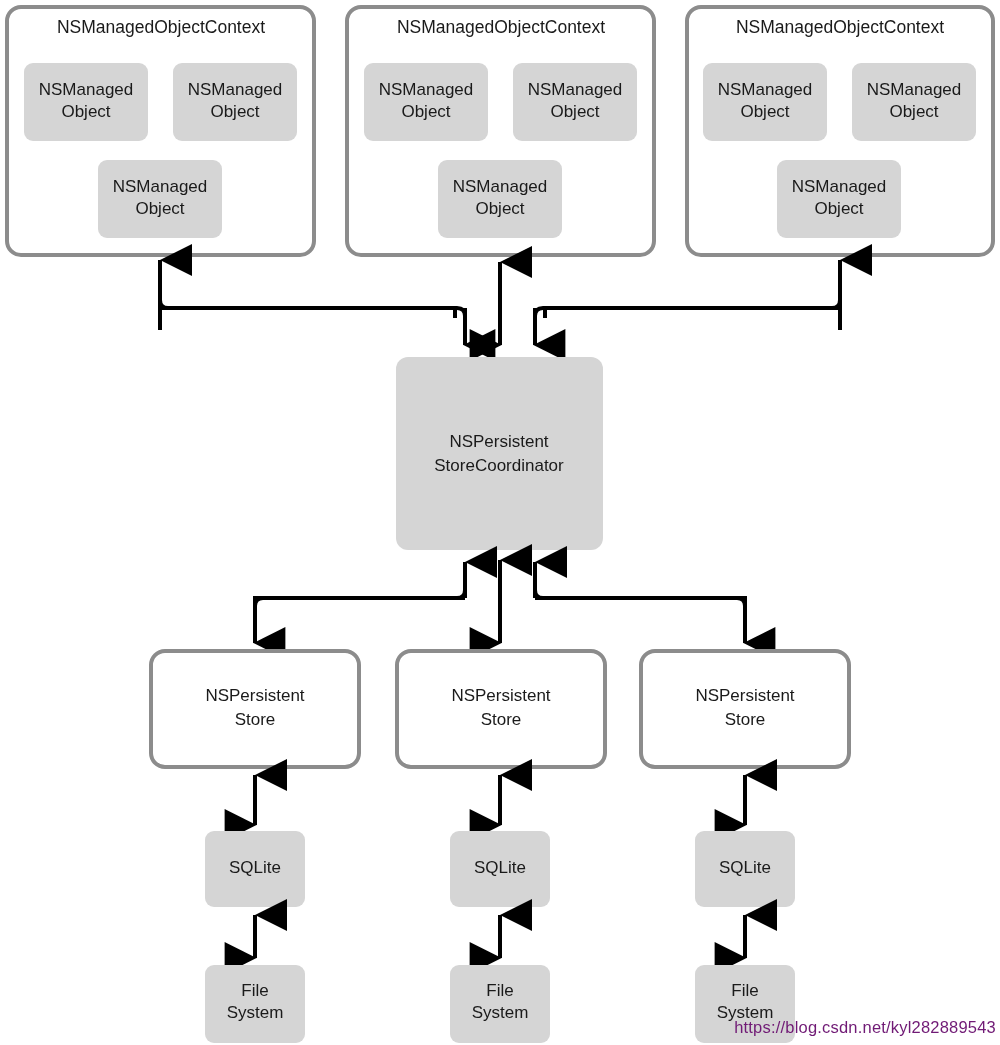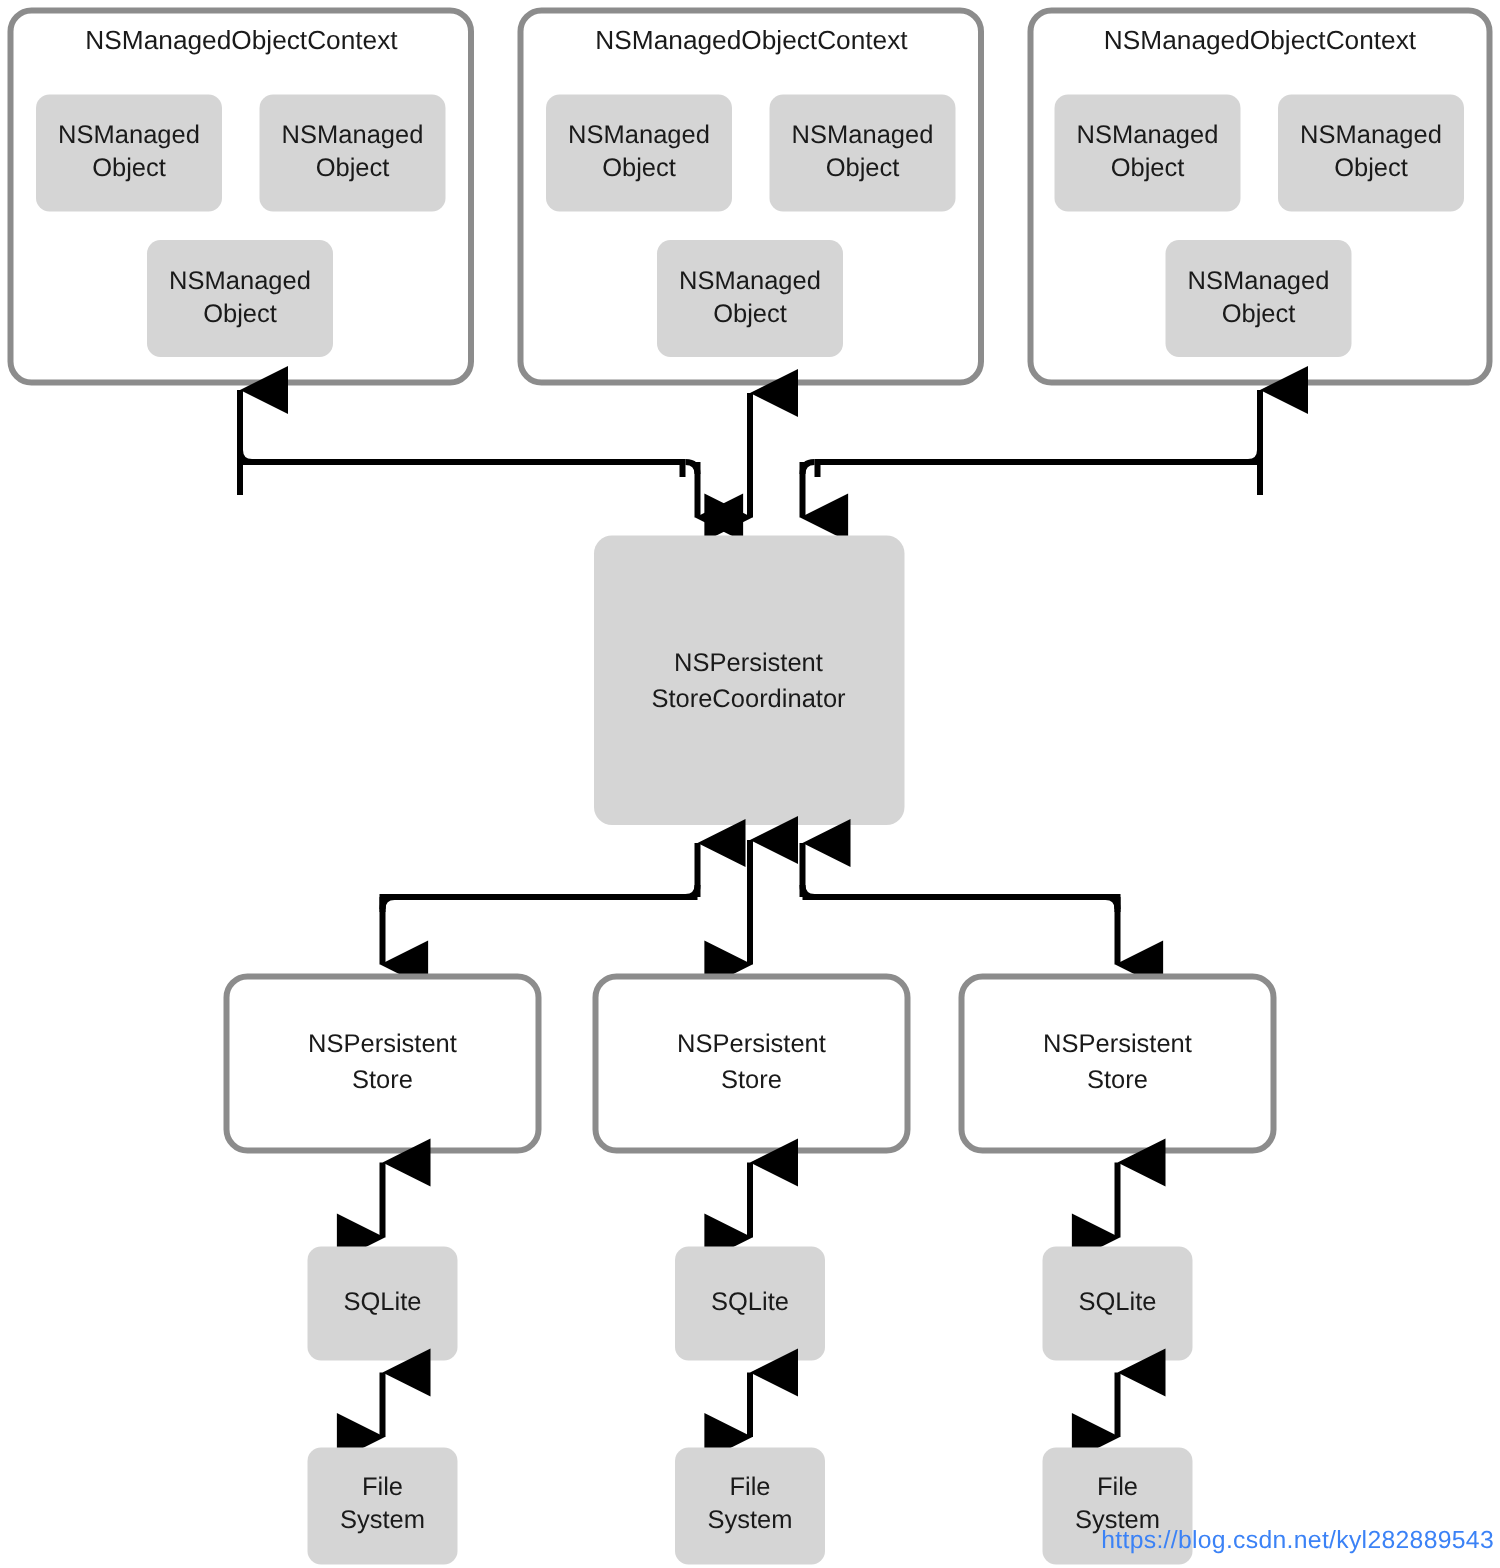--- a/index.html
+++ b/index.html
@@ -48,21 +48,21 @@
     fill: none;
     stroke-linecap: butt;
     stroke-linejoin: miter;
   }
   .watermark {
     position: absolute;
     right: 4px;
     bottom: 8px;
     font-family: "Liberation Sans", sans-serif;
     font-size: 16.5px;
-    color: #3b82f6;
+    color: #701a75;
     letter-spacing: 0.2px;
     white-space: nowrap;
     pointer-events: none;
   }
 </style>
 </head>
 <body>
 
 <svg id="diagram" viewBox="0 0 1000 1045" xmlns="http://www.w3.org/2000/svg">
 

